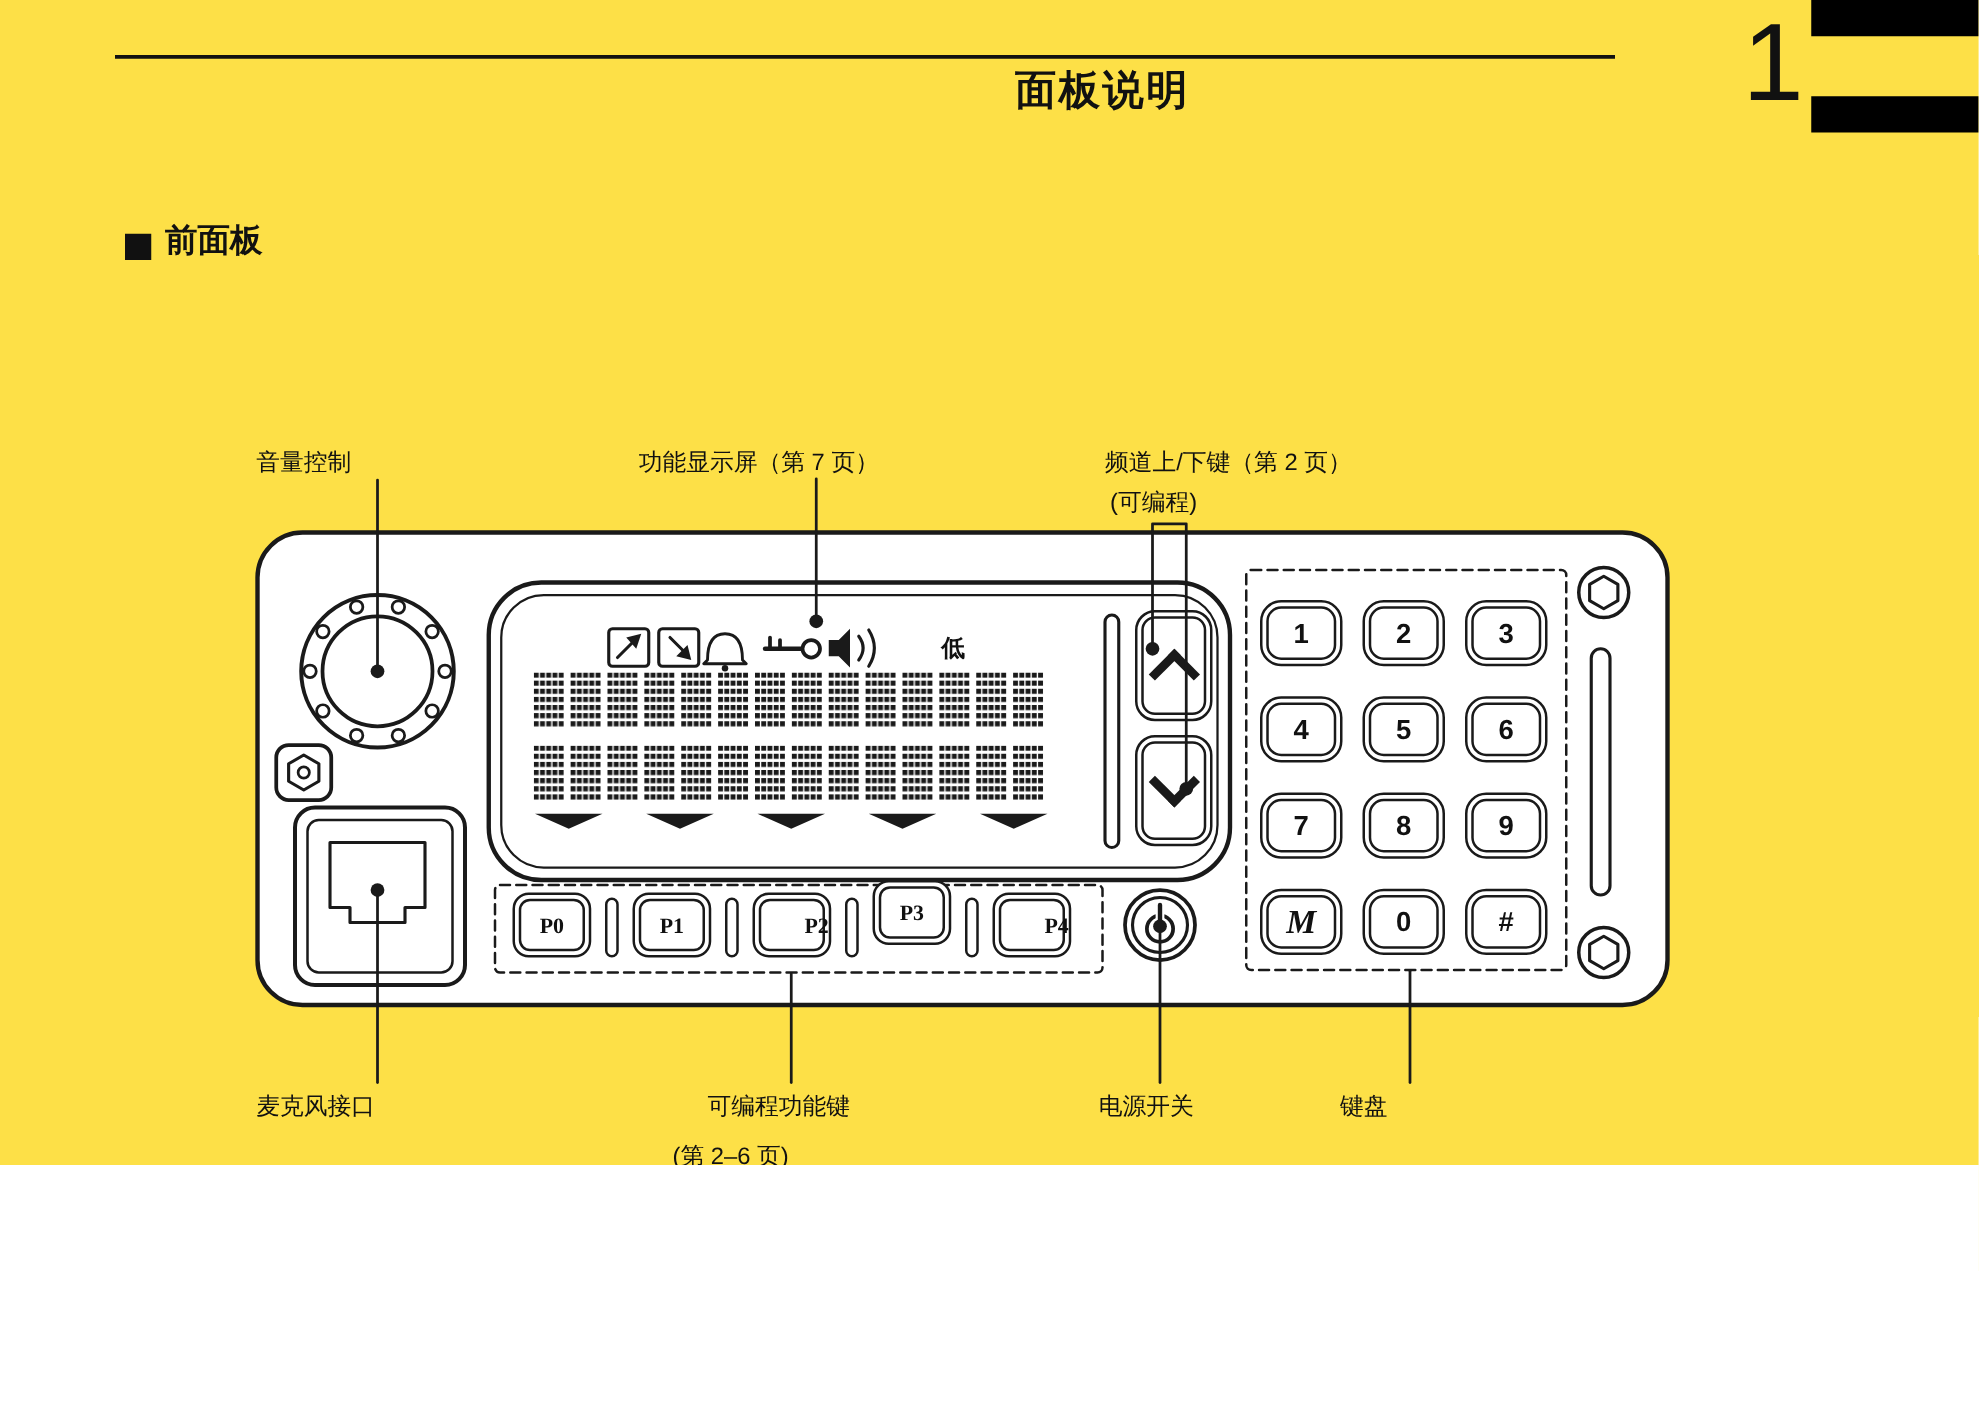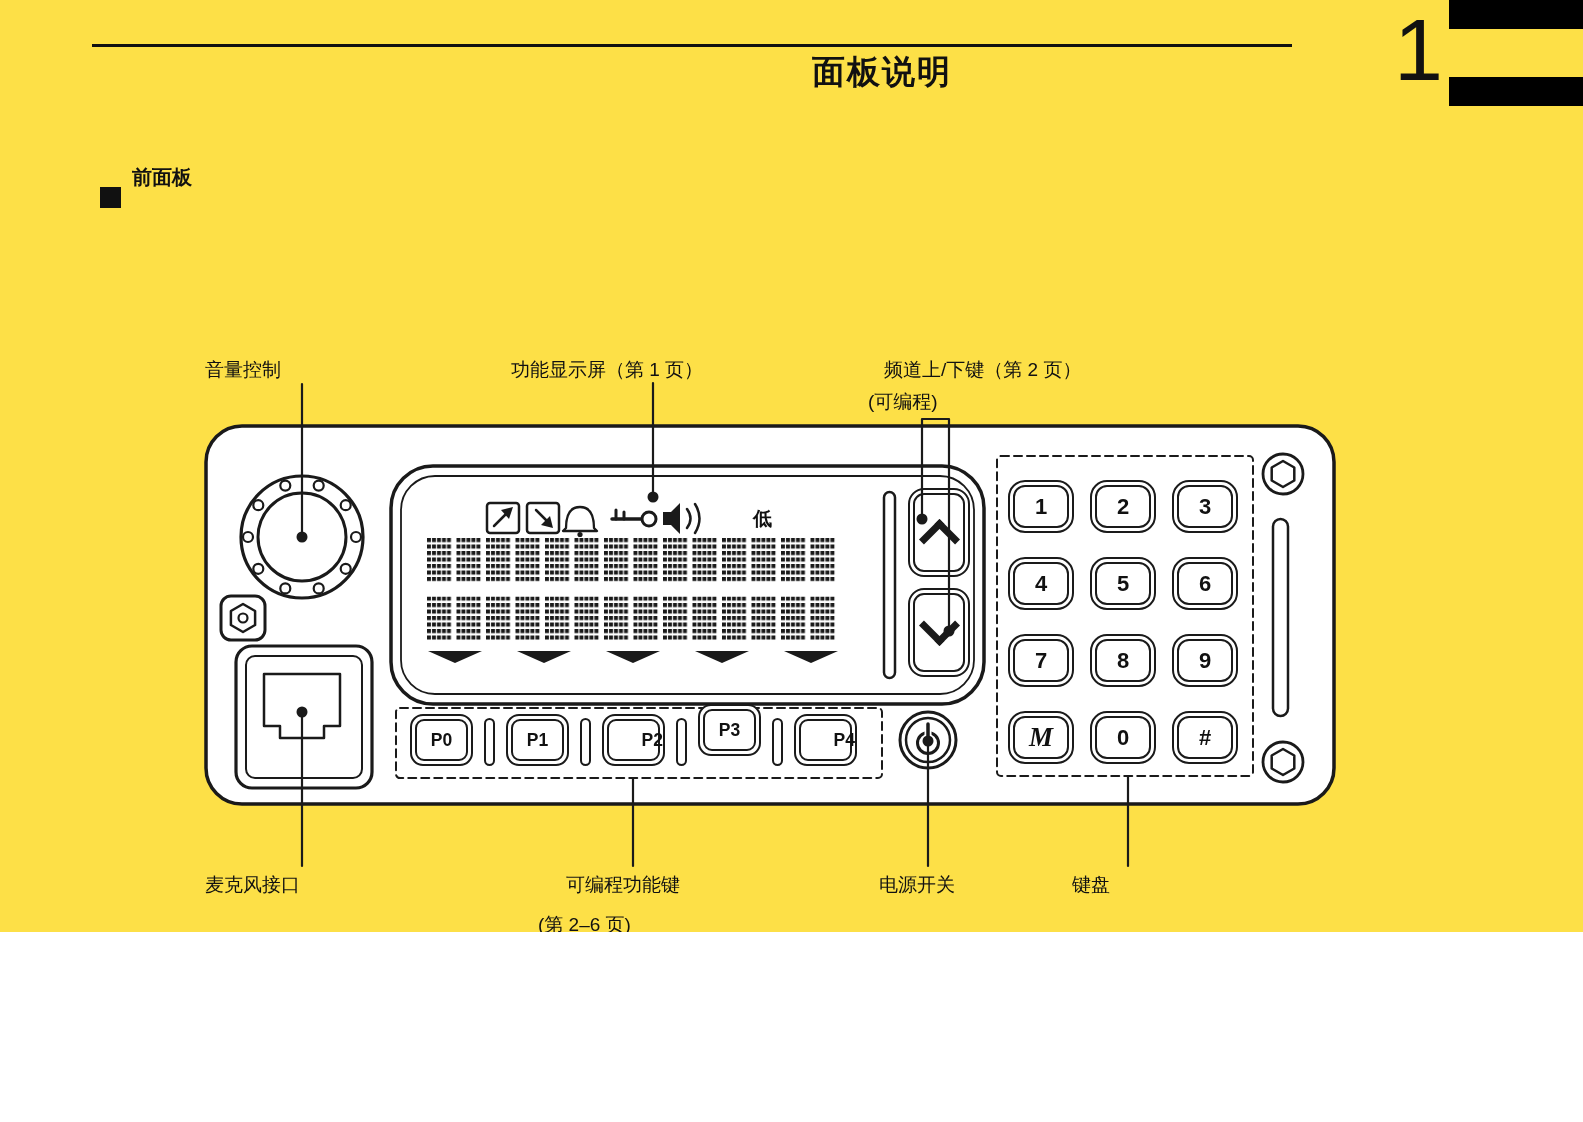--- a/index.html
+++ b/index.html
@@ -13,37 +13,37 @@
   
   .top-rule { left:92px; top:44px; width:1200px; height:2.5px; background:#111; z-index:4; }
   .doc-title { left:812px; top:50px; font-size:33px; font-weight:bold; letter-spacing:2px; white-space:nowrap; z-index:4; }
   .chap-bar { left:1449px; width:134px; height:29px; background:#000; z-index:4; }
   .chap-bar.b1 { top:0; }
   .chap-bar.b2 { top:77px; }
   .chap-num { left:1394px; top:6px; font-size:88px; line-height:1; font-weight:400; z-index:4; }
 
   
   .sec-square { left:100px; top:187px; width:21px; height:21px; background:#111; z-index:4; }
-  .sec-title { left:132px; top:164px; font-size:20px; font-weight:bold; white-space:nowrap; z-index:4; }
+  .sec-title { left:132px; top:175px; font-size:26px; font-weight:bold; white-space:nowrap; z-index:4; }
 
   
   .lbl { position:absolute; font-size:19px; font-weight:500; white-space:nowrap; z-index:4; color:#111; }
 
   
   .btn { position:absolute; background:#fff; border:2px solid #1a1a1a; box-sizing:border-box;
          display:flex; align-items:center; justify-content:center; z-index:2; }
   .btn::before { content:""; position:absolute; inset:3px; border:2.5px solid #1a1a1a; pointer-events:none; }
   .kp { width:66px; height:53px; border-radius:17px; }
   .kp::before { border-radius:12px; }
   .pk { width:63px; height:52px; border-radius:13px; }
   .pk::before { border-radius:9px; }
   .ud { width:62px; height:89px; border-radius:16px; }
   .ud::before { border-radius:11px; }
   .klabel { position:relative; font-weight:bold; font-size:22px; z-index:1; }
-  .pk .klabel { font-size:17.5px; }
+  .pk .klabel { font-size:17.5px;font-family:Liberation Serif, serif; }
   .script { font-family:"Liberation Serif","DejaVu Serif",serif; font-style:italic; font-size:27px; }
 
   .chev { width:22px; height:22px; border-style:solid; border-color:#1a1a1a; border-width:7px 7px 0 0; position:relative; z-index:1; }
   .chev.up   { transform:translateY(7px) rotate(-45deg); }
   .chev.down { transform:translateY(-7px) rotate(135deg); }
 
   
   .disp-low { left:753px; top:506px; font-size:19px; font-weight:bold; z-index:2; }
 
   
@@ -260,23 +260,23 @@
       <circle cx="302" cy="537" r="5.5"></circle>
       <circle cx="653" cy="497" r="5.5"></circle>
       <circle cx="922" cy="519" r="5.5"></circle>
       <circle cx="949" cy="631" r="5.5"></circle>
       <circle cx="302" cy="712" r="5.5"></circle>
       <circle cx="928" cy="741" r="5.5"></circle>
     </g>
   </svg>
 
   <div class="lbl" style="left:205px; top:357px;font-family:Liberation Serif, serif;">音量控制</div>
-  <div class="lbl" style="left:511px; top:357px;">功能显示屏（第 1 页）</div>
+  <div class="lbl" style="left:511px; top:357px;">功能显示屏（第 7 页）</div>
   <div class="lbl" style="left:884px; top:357px;">频道上/下键（第 2 页）</div>
-  <div class="lbl" style="left:868px; top:389px;">(可编程)</div>
+  <div class="lbl" style="left:888px; top:389px;">(可编程)</div>
   <div class="lbl" style="left:205px; top:872px;">麦克风接口</div>
   <div class="lbl" style="left:566px; top:872px;">可编程功能键</div>
   <div class="lbl" style="left:538px; top:912px;">(第 2–6 页)</div>
   <div class="lbl" style="left:879px; top:872px;">电源开关</div>
   <div class="lbl" style="left:1072px; top:872px;">键盘</div>
 
   <div class="abs foot-rule"></div>
   <div class="abs foot-num">1</div>
 
 </div>

